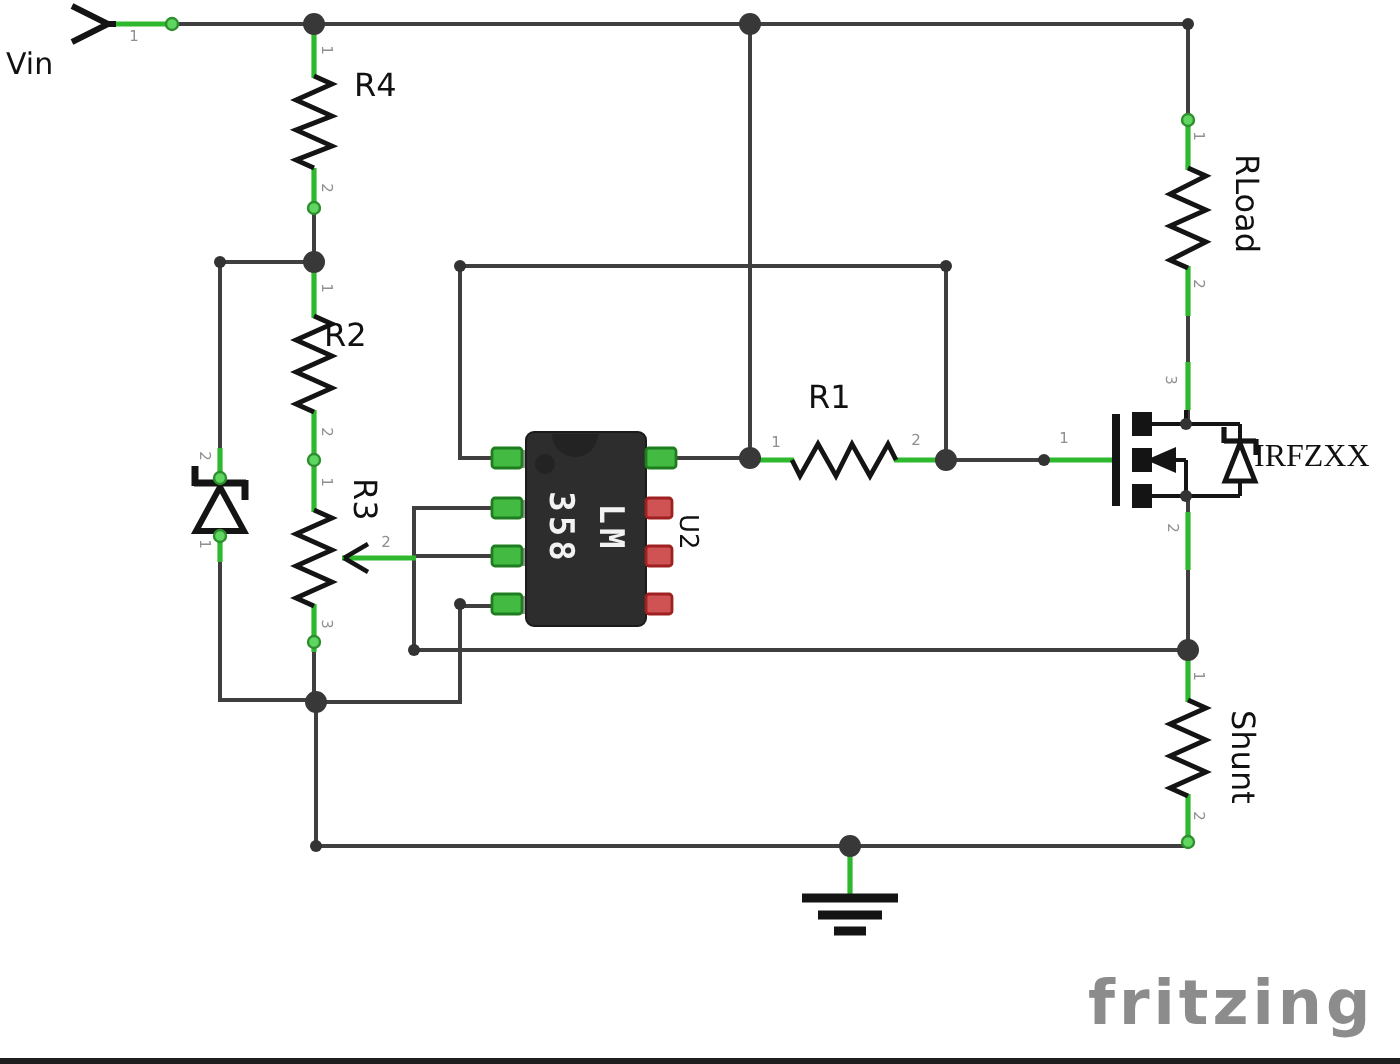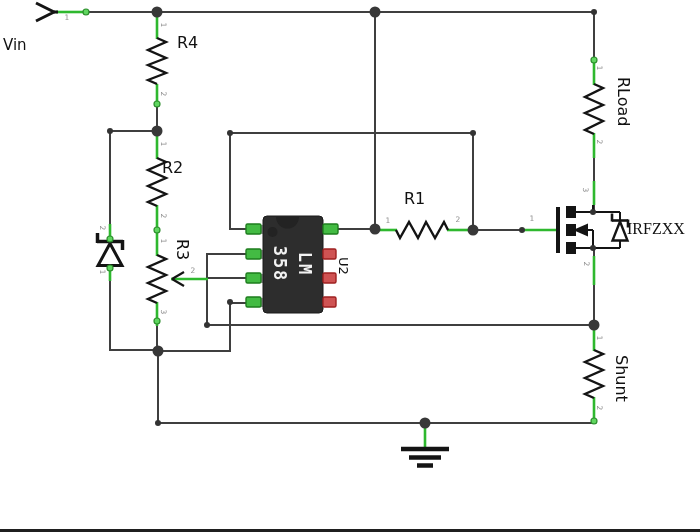--- a/index.html
+++ b/index.html
@@ -198,21 +198,21 @@
       <circle class="dotG" cx="157" cy="104" r="3"></circle>
       <circle class="dotG" cx="157" cy="230" r="3"></circle>
       <circle class="dotG" cx="110" cy="239" r="3"></circle>
       <circle class="dotG" cx="110" cy="268" r="3"></circle>
       <circle class="dotG" cx="157" cy="321" r="3"></circle>
       <circle class="dotG" cx="594" cy="60" r="3"></circle>
       <circle class="dotG" cx="594" cy="421" r="3"></circle>
     </g>
   </svg>
 
-  <div class="lbl lbl-sm" style="left:3px;top:38px;">Vin</div>
+  <div class="lbl lbl-sm" style="left:3px;top:25px;">Vin</div>
   <div class="lbl" style="left:177px;top:35px;">R4</div>
   <div class="lbl" style="left:162px;top:160px;">R2</div>
   <div class="lbl vlbl" style="left:190px;top:239px;">R3</div>
   <div class="lbl" style="left:404px;top:191px;">R1</div>
   <div class="lbl vlbl" style="left:631px;top:77px;">RLoad</div>
   <div class="lbl vlbl" style="left:629px;top:355px;">Shunt</div>
   <div class="lbl vlbl" style="left:350px;top:257px;font-size:13px;">U2</div>
   <div class="lbl" style="left:627px;top:221px;font-family:Liberation Serif, serif;">IRFZXX</div>
 
   <div class="icname">
@@ -235,14 +235,15 @@
       <span class="pin-num" style="left: 458px; top: 220px; transform: translate(-50%, -50%);">2</span>
       <span class="pin-num" style="left: 532px; top: 219px; transform: translate(-50%, -50%);">1</span>
       <span class="pin-num" style="left: 585px; top: 190px; transform: translate(-50%, -50%) rotate(90deg);">3</span>
       <span class="pin-num" style="left: 586px; top: 264px; transform: translate(-50%, -50%) rotate(90deg);">2</span>
       <span class="pin-num" style="left: 599px; top: 68px; transform: translate(-50%, -50%) rotate(90deg);">1</span>
       <span class="pin-num" style="left: 599px; top: 142px; transform: translate(-50%, -50%) rotate(90deg);">2</span>
       <span class="pin-num" style="left: 599px; top: 338px; transform: translate(-50%, -50%) rotate(90deg);">1</span>
       <span class="pin-num" style="left: 599px; top: 408px; transform: translate(-50%, -50%) rotate(90deg);">2</span>
     </div>
 
+  <div class="logo">fritzing</div>
   <div class="bbar"></div>
 </div>
 
 </body></html>

